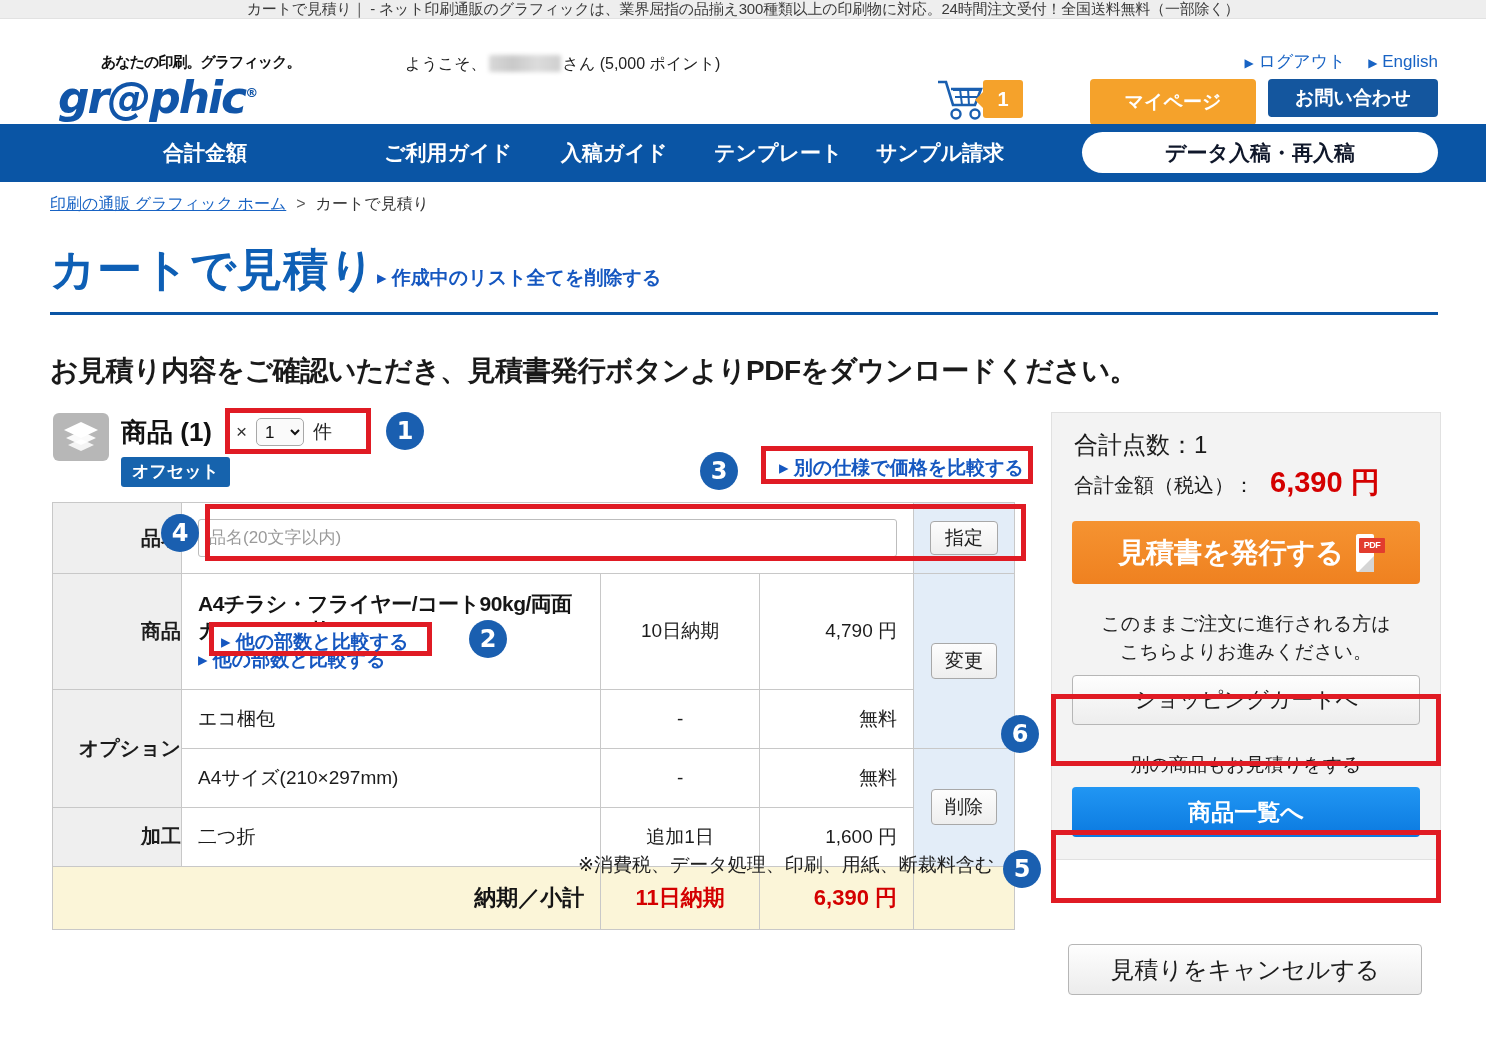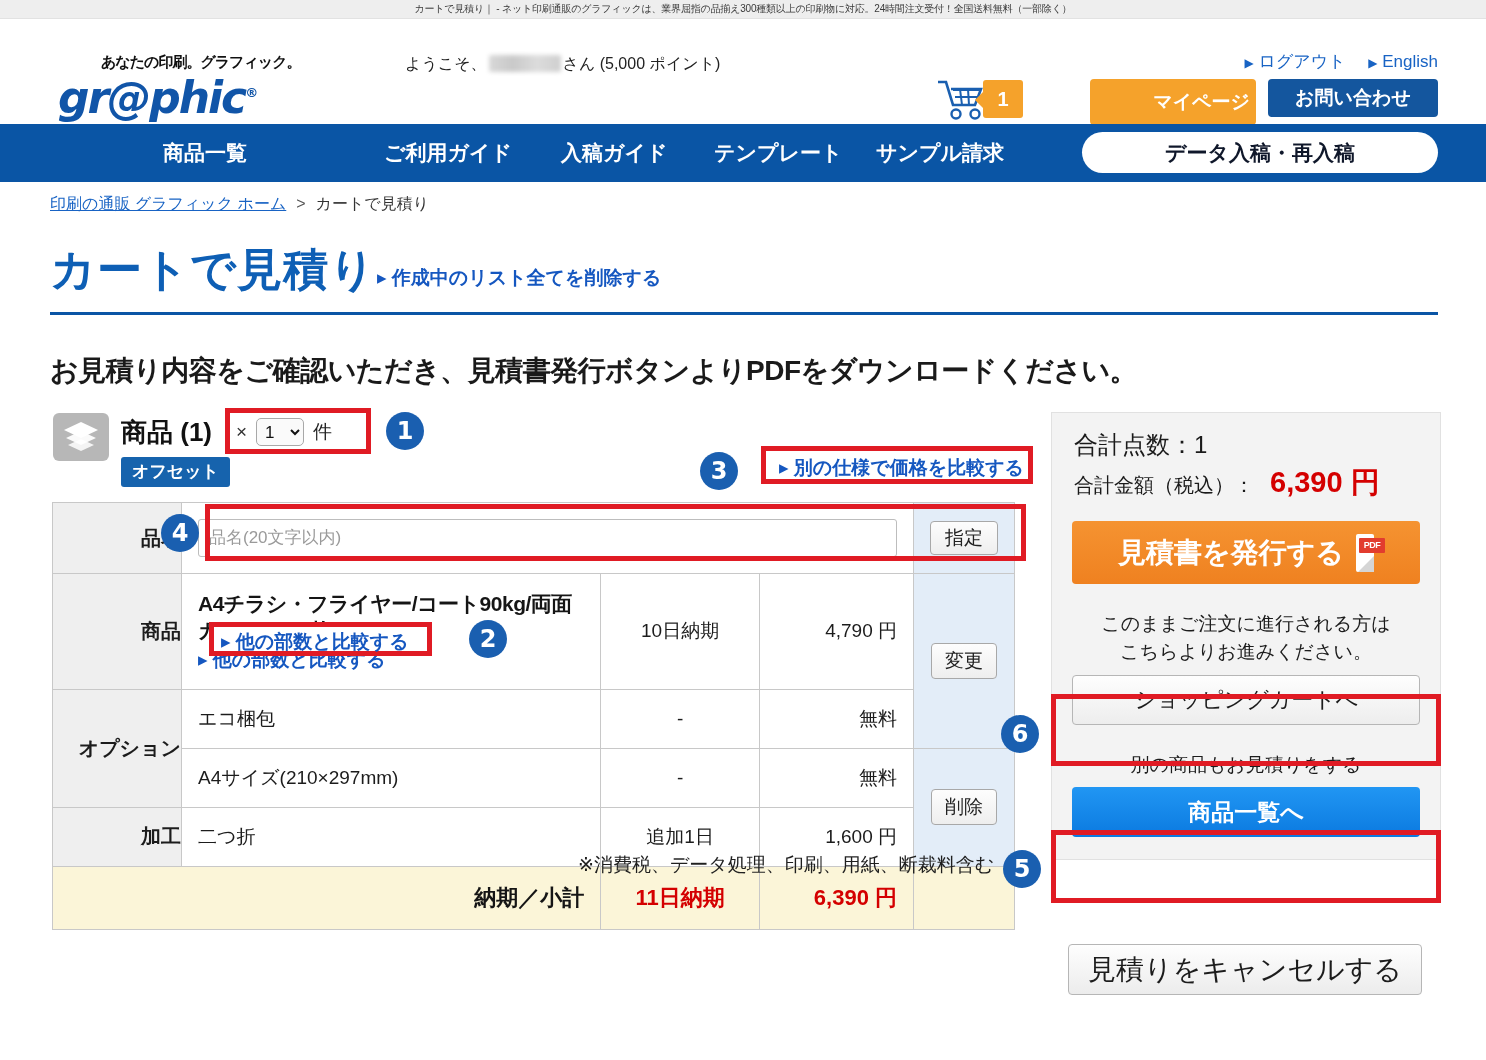--- a/index.html
+++ b/index.html
@@ -9,21 +9,21 @@
     width:1486px; height:1060px;
     font-family:"Liberation Sans","DejaVu Sans",sans-serif;
     background:#ffffff; color:#231f20;
     overflow:hidden; position:relative;
   }
 
   
   .topstrip{
     height:19px; background:#eeeeee; border-bottom:1px solid #e2e2e2;
     display:flex; align-items:center; justify-content:center;
-    font-size:10px; color:#3a3a3a; letter-spacing:-0.2px; white-space:nowrap;
+    font-size:15px; color:#3a3a3a; letter-spacing:-0.2px; white-space:nowrap;
   }
 
   
   .header{ position:relative; height:105px; background:#fff; }
   .tagline{ position:absolute; left:101px; top:34px; font-size:15px; font-weight:bold; color:#111; letter-spacing:-1px;}
   .logo{ position:absolute; left:58px; top:57px; font-size:44px; font-weight:bold; font-style:italic;
          color:#1155a8; letter-spacing:-2px; font-family:"DejaVu Sans",sans-serif; line-height:1; }
   .logo .reg{ font-size:13px; vertical-align:super; font-style:normal; }
   .welcome{ position:absolute; left:405px; top:35px; font-size:16px; color:#222; white-space:nowrap;}
   .welcome .blurname{
@@ -45,21 +45,20 @@
   .cartbadge:before{
     content:""; position:absolute; left:-8px; top:12px;
     border:8px solid transparent; border-right-color:#f5a22b; border-left:0;
     width:0;height:0;
   }
   .btn-mypage{
     position:absolute; left:1090px; top:60px; width:166px; height:46px;
     background:#f5a22b; color:#fff; border:0; border-radius:4px;
     font-size:19px; font-weight:bold; cursor:pointer;
     font-family:inherit;
-    text-align:right;
   }
   .btn-contact{
     position:absolute; left:1268px; top:60px; width:170px; height:38px;
     background:#14569e; color:#fff; border:0; border-radius:4px;
     font-size:19px; font-weight:bold; cursor:pointer;
     font-family:inherit;
   }
 
   
   .nav{
@@ -230,21 +229,21 @@
   }
   .pnote2{ text-align:center; font-size:19px; color:#1c1c1c; margin-top:27px;}
   .btn-blue{
     display:block; margin:9px auto 0; width:348px; height:50px;
     background:linear-gradient(#2196f3,#0b7ae0); border:0; border-radius:4px;
     font-size:23px; font-weight:bold; color:#fff; cursor:pointer; font-family:inherit;
   }
   .btn-cancel{
     position:absolute; left:1068px; top:944px; width:354px; height:51px;
     background:linear-gradient(#fefefe,#ececec); border:1px solid #b6b6b6; border-radius:4px;
-    font-size:28px; color:#1c1c1c; cursor:pointer; font-family:inherit;
+    font-size:24px; color:#1c1c1c; cursor:pointer; font-family:inherit;
   }
 </style>
 </head>
 <body>
 
 <div class="topstrip">
   <span>カートで見積り｜ - ネット印刷通販のグラフィックは、業界屈指の品揃え300種類以上の印刷物に対応。24時間注文受付！全国送料無料（一部除く）</span>
 </div>
 
 <div class="header">
@@ -276,21 +275,21 @@
       </svg>
     </span>
     <span class="cartbadge">1</span>
   </div>
 
   <button class="btn-mypage">マイページ</button>
   <button class="btn-contact">お問い合わせ</button>
 </div>
 
 <div class="nav">
-  <a class="n1" href="#">商品一覧</a>
+  <a class="n1" href="#">合計金額</a>
   <a class="n2" href="#">ご利用ガイド</a>
   <a class="n3" href="#">入稿ガイド</a>
   <a class="n4" href="#">テンプレート</a>
   <a class="n5" href="#">サンプル請求</a>
   <div class="nav-pill">
     <a href="#">データ入稿・再入稿</a>
   </div>
 </div>
 
 <div class="crumb">

